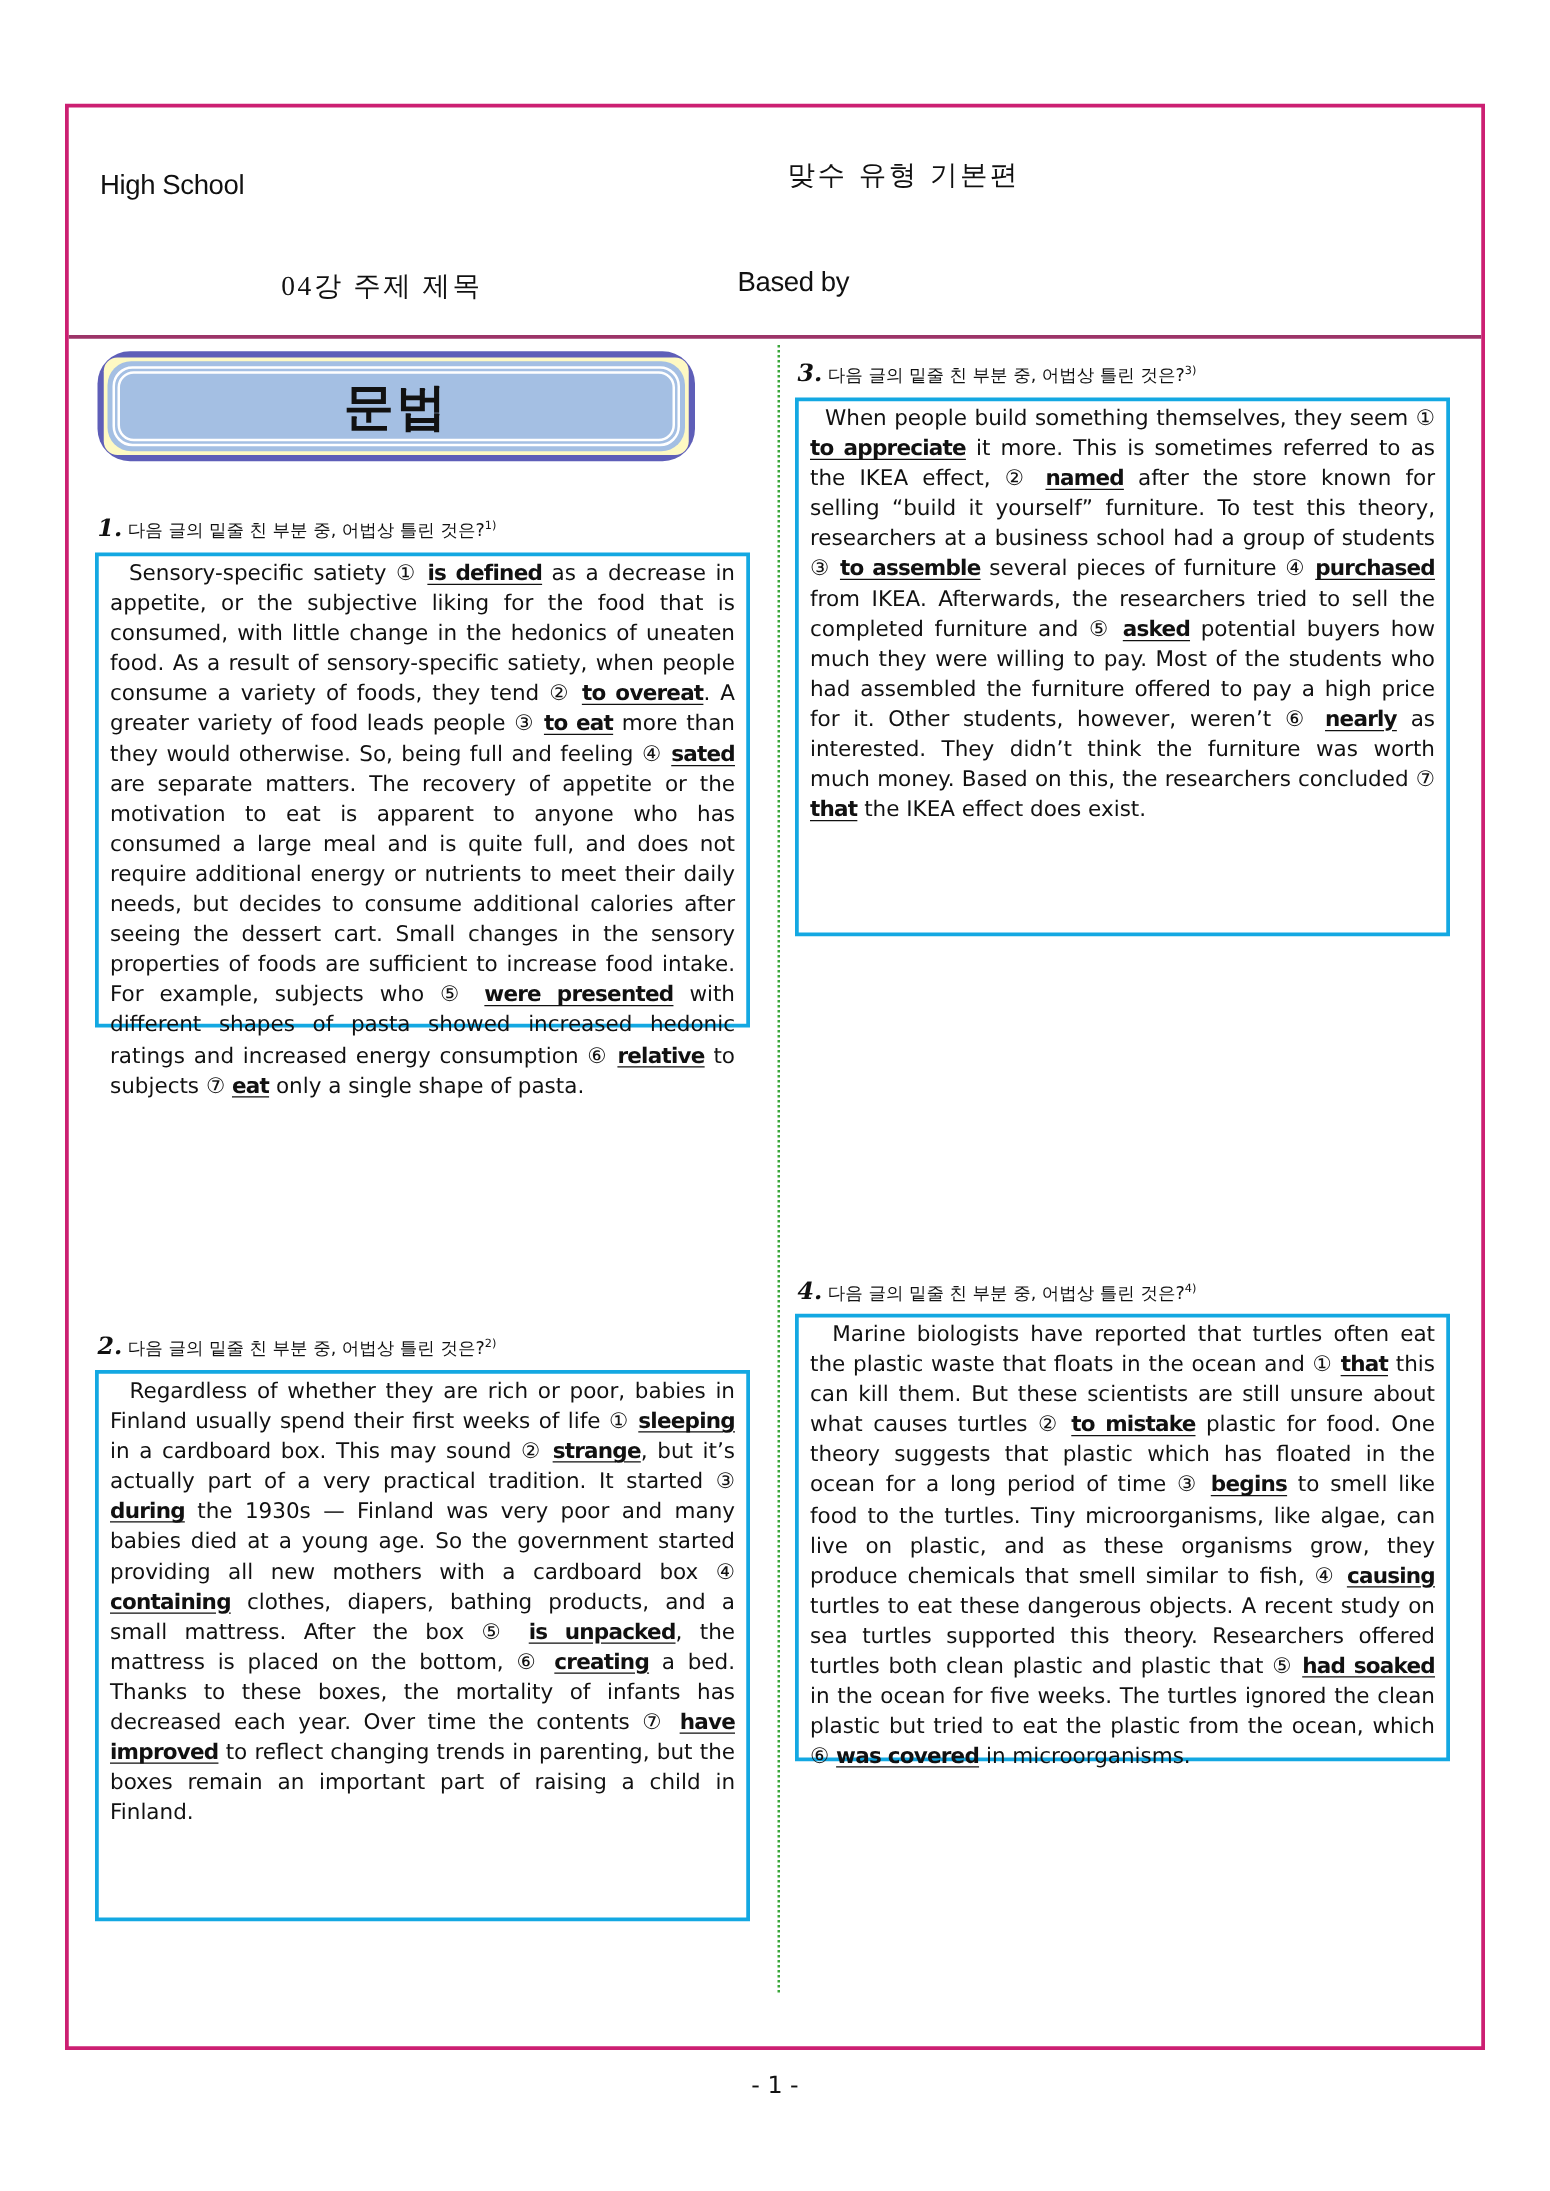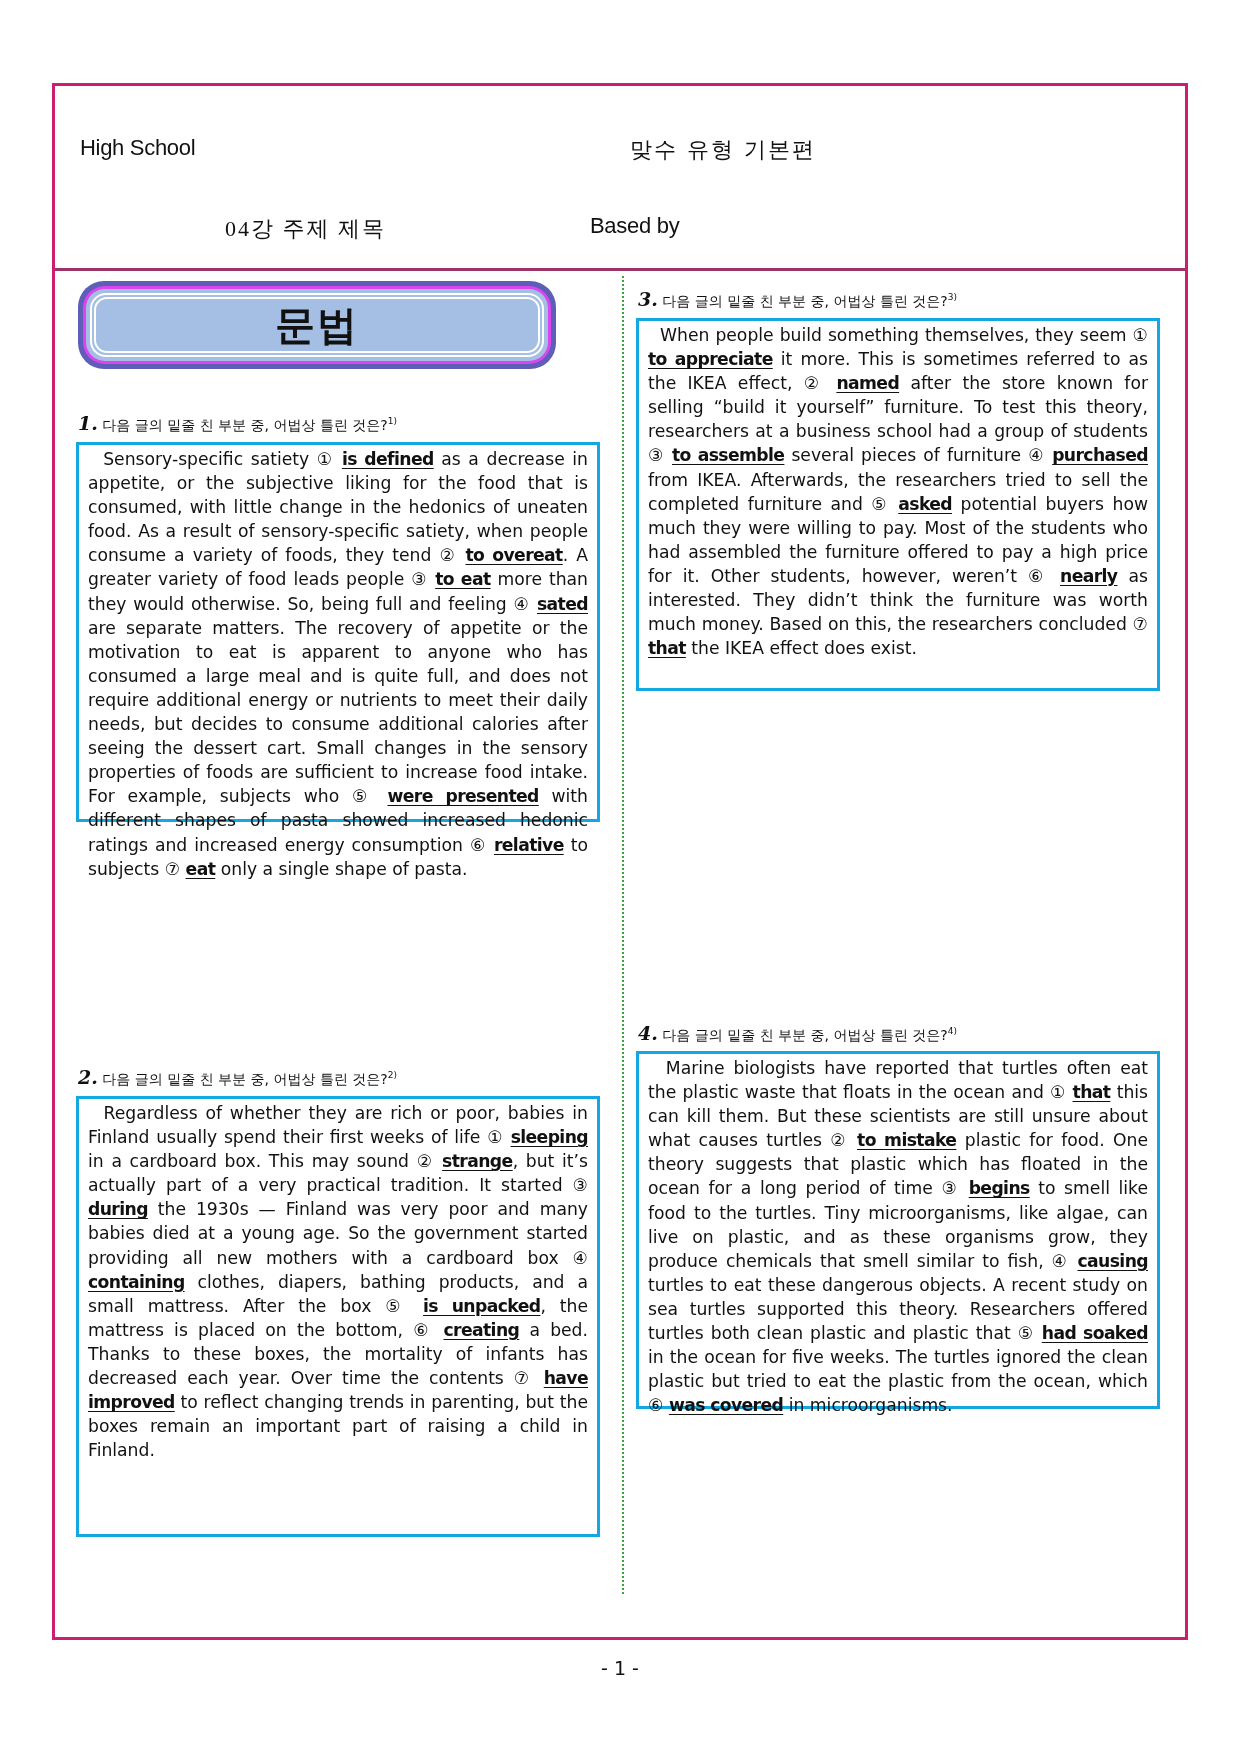--- a/index.html
+++ b/index.html
@@ -1,28 +1,28 @@
 <!DOCTYPE html>
 <html><head>
 <meta charset="utf-8">
 <style>
   html, body { margin:0; padding:0; background:#ffffff; }
   body { width:1240px; height:1753px; position:relative; font-family:"DejaVu Sans","Liberation Sans",sans-serif; color:#111; }
   .page-frame { position:absolute; left:52px; top:83px; width:1136px; height:1557px; border:3px solid #cc1f72; box-sizing:border-box; }
   .header { position:absolute; left:0; top:0; width:100%; height:185px; border-bottom:3px solid #9c3468; box-sizing:border-box; }
   .hdr-text { position:absolute; font-family:"Liberation Sans",sans-serif; font-size:22px; color:#111; letter-spacing:-0.3px; }
   .hdr-school { left:25px; top:49px; }
-  .hdr-series { left:575px; top:49px; font-family:"DejaVu Sans",sans-serif; font-size:22px; letter-spacing:2px; }
+  .hdr-series { left:575px; top:39px; font-family:"DejaVu Sans",sans-serif; font-size:22px; letter-spacing:2px; }
   .hdr-lesson { left:170px; top:128px; font-family:Liberation Serif, serif; font-size:22px; letter-spacing:2px; }
   .hdr-madeby { left:535px; top:127px; }
 
   .col-divider { position:absolute; left:567px; top:190px; height:1318px; border-left:2px dotted #3aa53a; }
 
   .banner { position:absolute; left:23px; top:195px; width:478px; height:88px; border-radius:26px; background:#5e5eb8; box-sizing:border-box; padding:5px; }
-  .banner .b2 { width:100%; height:100%; border-radius:22px; background:#d946ef; padding:3px; box-sizing:border-box;text-align:right; }
+  .banner .b2 { width:100%; height:100%; border-radius:11px; background:#fef9c3; padding:3px; box-sizing:border-box;text-align:right; }
   .banner .b3 { width:100%; height:100%; border-radius:19px; background:#a4bfe3; padding:4px; box-sizing:border-box; }
   .banner .b4 { width:100%; height:100%; border-radius:16px; border:2px solid #ffffff; box-sizing:border-box; padding:2px; }
   .banner .b5 { width:100%; height:100%; border-radius:13px; border:2px solid #ffffff; box-sizing:border-box; background:#a4bfe3; display:flex; align-items:center; justify-content:center; }
   .banner-title { font-family:"DejaVu Sans",sans-serif; font-weight:bold; font-size:40px; color:#111; letter-spacing:2px; }
 
   .q-head { position:absolute; font-family:"DejaVu Sans",sans-serif; font-size:14px; color:#111; white-space:nowrap; }
   .q-num { font-family:"DejaVu Serif",serif; font-weight:bold; font-style:italic; font-size:19px; }
   .q-sup { font-size:9px; vertical-align:super; }
   .q-box { position:absolute; border:3px solid #13a8e2; box-sizing:border-box; padding:2px 9px 4px 9px; }
   .q-text { font-family:"DejaVu Sans",sans-serif; font-size:17.2px; line-height:24.1px; text-align:justify; color:#111; margin:0; }
@@ -67,21 +67,21 @@
     <span>다음 글의 밑줄 친 부분 중, 어법상 틀린 것은?</span><span class="q-sup">2)</span>
   </div>
   <div class="q-box" style="left:21px; top:1010px; width:524px; height:441px;">
     <p class="q-text"><span>&nbsp;&nbsp;Regardless of whether they are rich or poor, babies in Finland usually spend their first weeks of life ① </span><span class="u">sleeping</span><span> in a cardboard box. This may sound ② </span><span class="u">strange</span><span>, but it’s actually part of a very practical tradition. It started ③ </span><span class="u">during</span><span> the 1930s — Finland was very poor and many babies died at a young age. So the government started providing all new mothers with a cardboard box ④ </span><span class="u">containing</span><span> clothes, diapers, bathing products, and a small mattress. After the box ⑤ </span><span class="u">is unpacked</span><span>, the mattress is placed on the bottom, ⑥ </span><span class="u">creating</span><span> a bed. Thanks to these boxes, the mortality of infants has decreased each year. Over time the contents ⑦ </span><span class="u">have improved</span><span> to reflect changing trends in parenting, but the boxes remain an important part of raising a child in Finland.</span></p>
   </div>
 
   <div class="q-head" style="left:583px; top:202px;">
     <span class="q-num">3.</span>
     <span>다음 글의 밑줄 친 부분 중, 어법상 틀린 것은?</span><span class="q-sup">3)</span>
   </div>
-  <div class="q-box" style="left:581px; top:232px; width:524px; height:373px;">
+  <div class="q-box" style="left:581px; top:232px; width:524px; height:431px;">
     <p class="q-text"><span>&nbsp;&nbsp;When people build something themselves, they seem ① </span><span class="u">to appreciate</span><span> it more. This is sometimes referred to as the IKEA effect, ② </span><span class="u">named</span><span> after the store known for selling “build it yourself” furniture. To test this theory, researchers at a business school had a group of students ③ </span><span class="u">to assemble</span><span> several pieces of furniture ④ </span><span class="u">purchased</span><span> from IKEA. Afterwards, the researchers tried to sell the completed furniture and ⑤ </span><span class="u">asked</span><span> potential buyers how much they were willing to pay. Most of the students who had assembled the furniture offered to pay a high price for it. Other students, however, weren’t ⑥ </span><span class="u">nearly</span><span> as interested. They didn’t think the furniture was worth much money. Based on this, the researchers concluded ⑦ </span><span class="u">that</span><span> the IKEA effect does exist.</span></p>
   </div>
 
   <div class="q-head" style="left:583px; top:936px;">
     <span class="q-num">4.</span>
     <span>다음 글의 밑줄 친 부분 중, 어법상 틀린 것은?</span><span class="q-sup">4)</span>
   </div>
   <div class="q-box" style="left:581px; top:965px; width:524px; height:358px;">
     <p class="q-text"><span>&nbsp;&nbsp;Marine biologists have reported that turtles often eat the plastic waste that floats in the ocean and ① </span><span class="u">that</span><span> this can kill them. But these scientists are still unsure about what causes turtles ② </span><span class="u">to mistake</span><span> plastic for food. One theory suggests that plastic which has floated in the ocean for a long period of time ③ </span><span class="u">begins</span><span> to smell like food to the turtles. Tiny microorganisms, like algae, can live on plastic, and as these organisms grow, they produce chemicals that smell similar to fish, ④ </span><span class="u">causing</span><span> turtles to eat these dangerous objects. A recent study on sea turtles supported this theory. Researchers offered turtles both clean plastic and plastic that ⑤ </span><span class="u">had soaked</span><span> in the ocean for five weeks. The turtles ignored the clean plastic but tried to eat the plastic from the ocean, which ⑥ </span><span class="u">was covered</span><span> in microorganisms.</span></p>
   </div>

